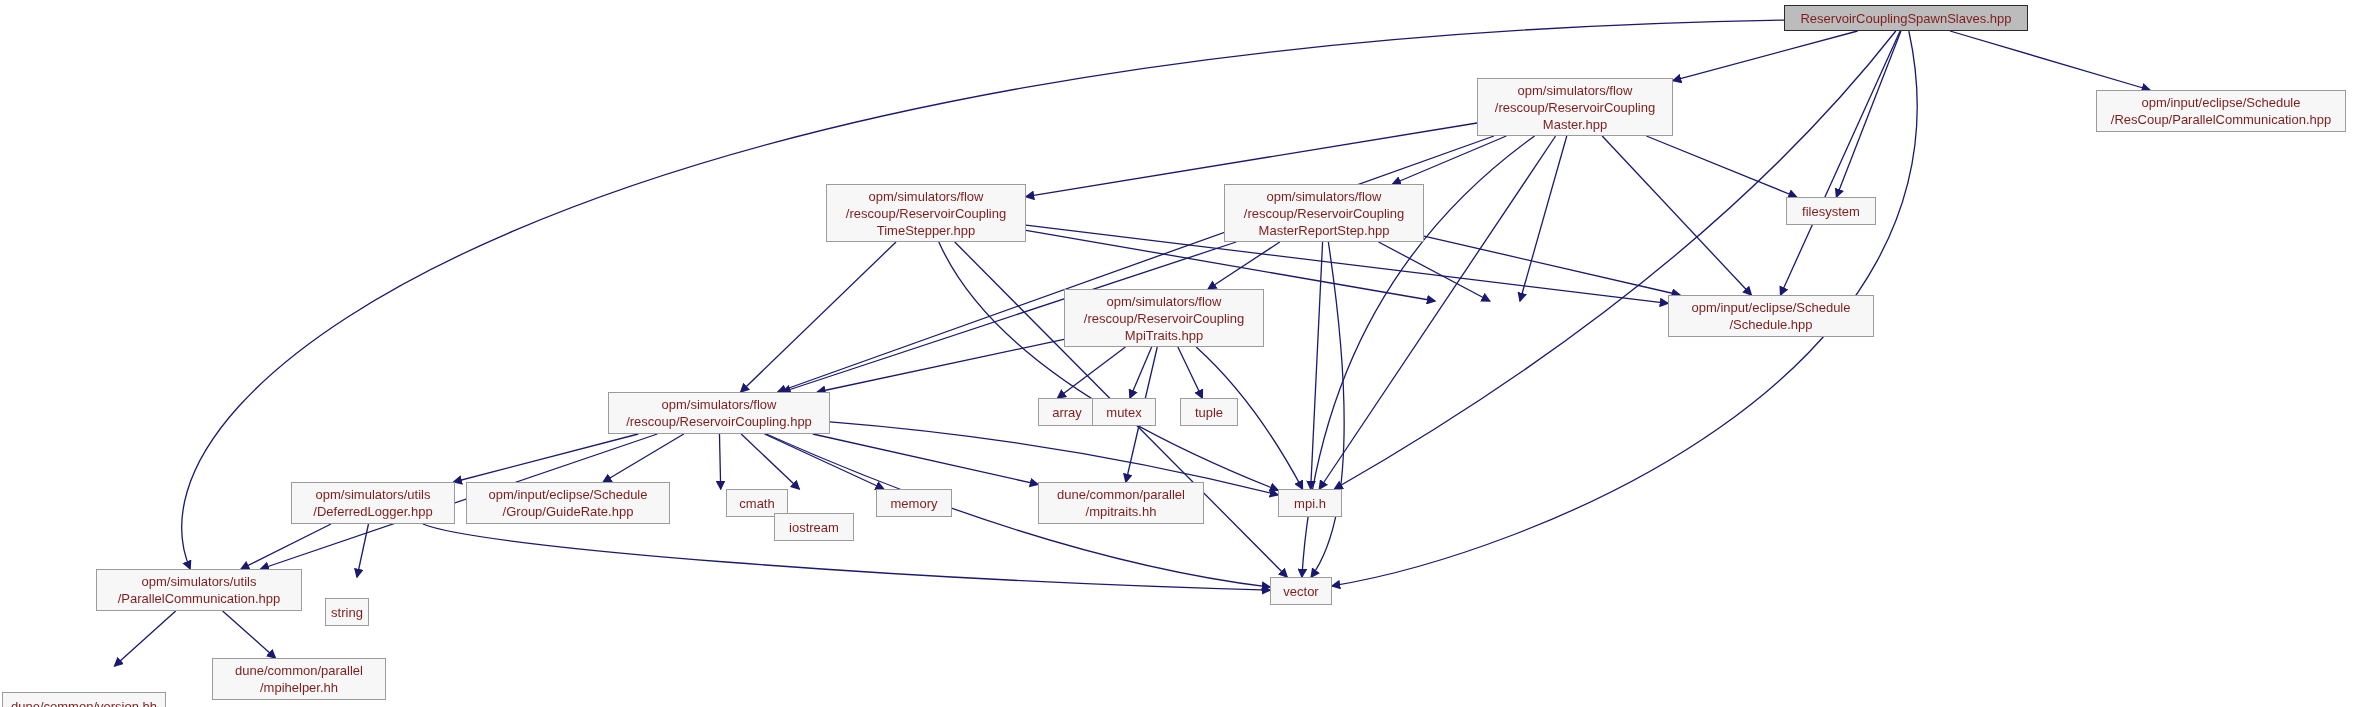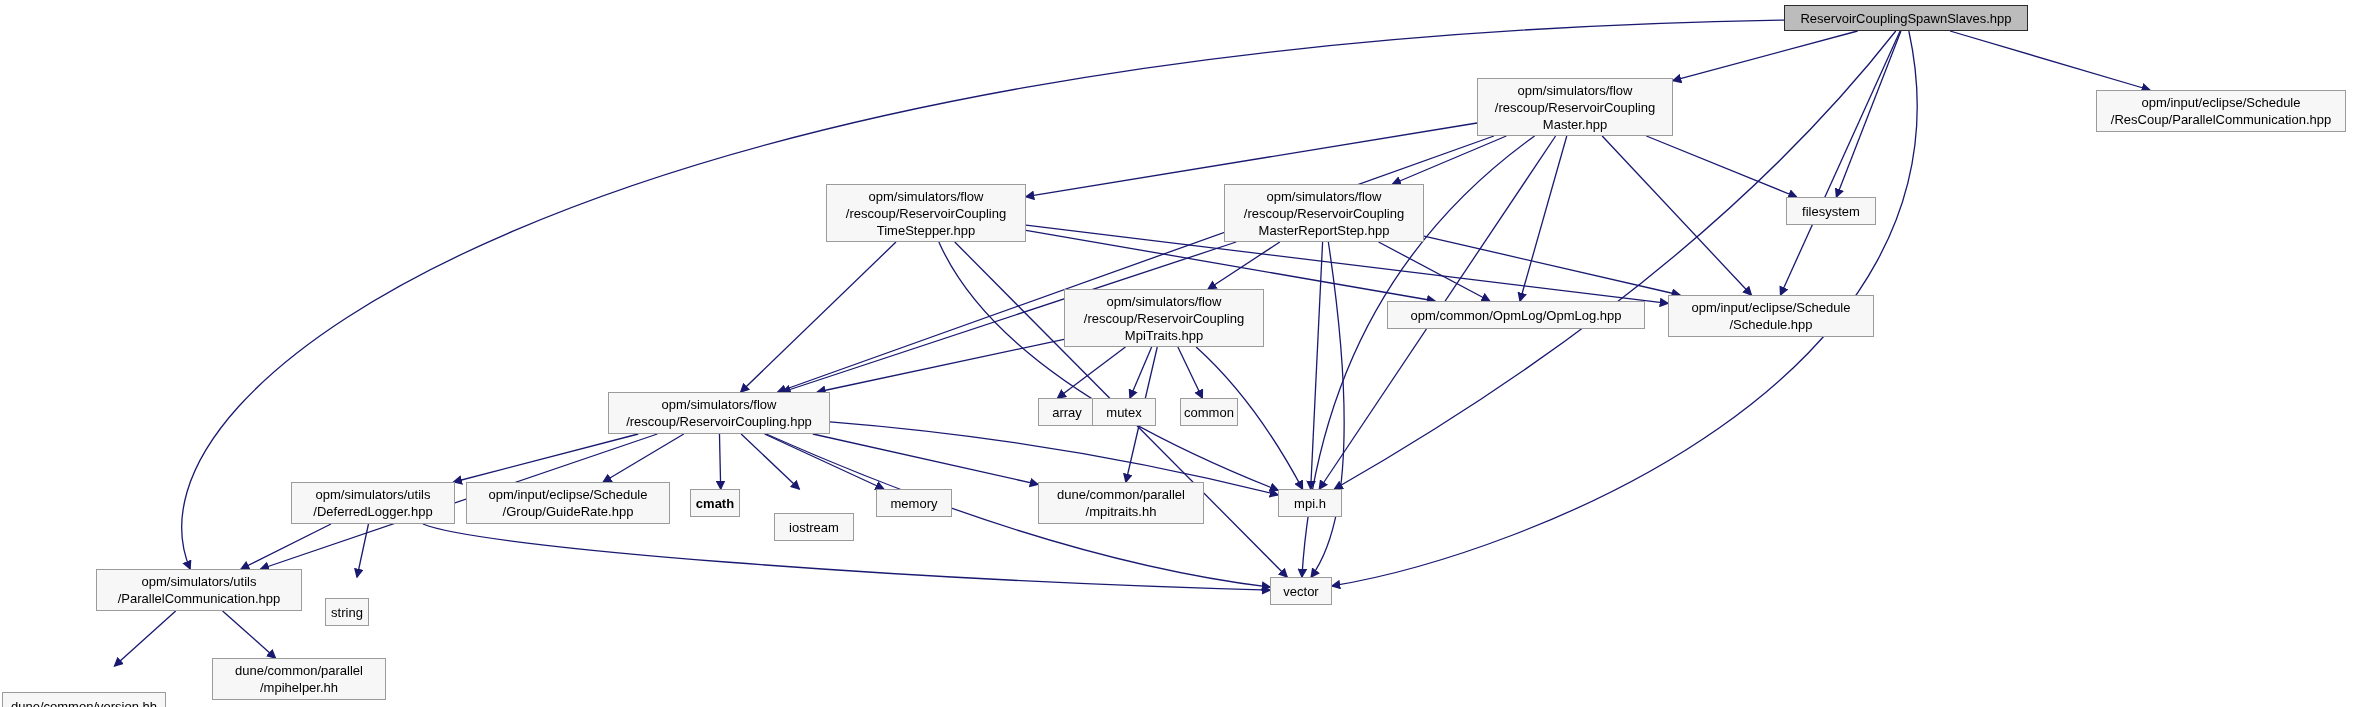--- a/index.html
+++ b/index.html
@@ -16,21 +16,21 @@
     position:absolute;
     box-sizing:border-box;
     border:1px solid #9b9b9b;
     background:#f7f7f7;
     display:flex;
     flex-direction:column;
     justify-content:center;
     align-items:center;
     font-size:13px;
     line-height:17px;
-    color:#000000;
+    color:#7f1d1d;
     white-space:nowrap;
     cursor:pointer;
     z-index:2;
   }
   .node.root{
     background:#bcbcbc;
     border-color:#2b2b2b;
     cursor:default;
   }
   .nl{pointer-events:none;}
@@ -115,49 +115,46 @@
       <div class="nl">MasterReportStep.hpp</div>
     </div>
     <div class="node" style="left: 1786px; top: 197px; width: 90px; height: 28px;">
       <div class="nl">filesystem</div>
     </div>
     <div class="node" style="left: 1064px; top: 289px; width: 200px; height: 58px;">
       <div class="nl">opm/simulators/flow</div>
       <div class="nl">/rescoup/ReservoirCoupling</div>
       <div class="nl">MpiTraits.hpp</div>
     </div>
-    <div class="node" style="left: 1387px; top: 301px; width: 258px; height: 28px;">
-      <div class="nl">opm/common/OpmLog/OpmLog.hpp</div>
-    </div>
     <div class="node" style="left: 1668px; top: 295px; width: 206px; height: 42px;">
       <div class="nl">opm/input/eclipse/Schedule</div>
       <div class="nl">/Schedule.hpp</div>
     </div>
     <div class="node" style="left: 1010px; top: 398px; width: 58px; height: 28px; margin-left: 28px;">
       <div class="nl">array</div>
     </div>
     <div class="node" style="left: 1092px; top: 398px; width: 64px; height: 28px;">
       <div class="nl">mutex</div>
     </div>
     <div class="node" style="left: 1180px; top: 398px; width: 58px; height: 28px;">
-      <div class="nl">common</div>
+      <div class="nl">tuple</div>
     </div>
     <div class="node" style="left: 608px; top: 392px; width: 222px; height: 42px;">
       <div class="nl">opm/simulators/flow</div>
       <div class="nl">/rescoup/ReservoirCoupling.hpp</div>
     </div>
     <div class="node" style="left: 291px; top: 482px; width: 164px; height: 42px;">
       <div class="nl">opm/simulators/utils</div>
       <div class="nl">/DeferredLogger.hpp</div>
     </div>
     <div class="node" style="left: 466px; top: 482px; width: 204px; height: 42px;">
       <div class="nl">opm/input/eclipse/Schedule</div>
       <div class="nl">/Group/GuideRate.hpp</div>
     </div>
-    <div class="node" style="left: 690px; top: 489px; width: 50px; height: 28px; font-weight: bold;">
+    <div class="node" style="left: 726px; top: 489px; width: 62px; height: 28px;">
       <div class="nl">cmath</div>
     </div>
     <div class="node" style="left: 774px; top: 489px; width: 80px; height: 28px; margin-top: 24px;">
       <div class="nl">iostream</div>
     </div>
     <div class="node" style="left: 876px; top: 489px; width: 76px; height: 28px;">
       <div class="nl">memory</div>
     </div>
     <div class="node" style="left: 1038px; top: 482px; width: 166px; height: 42px;">
       <div class="nl">dune/common/parallel</div>

